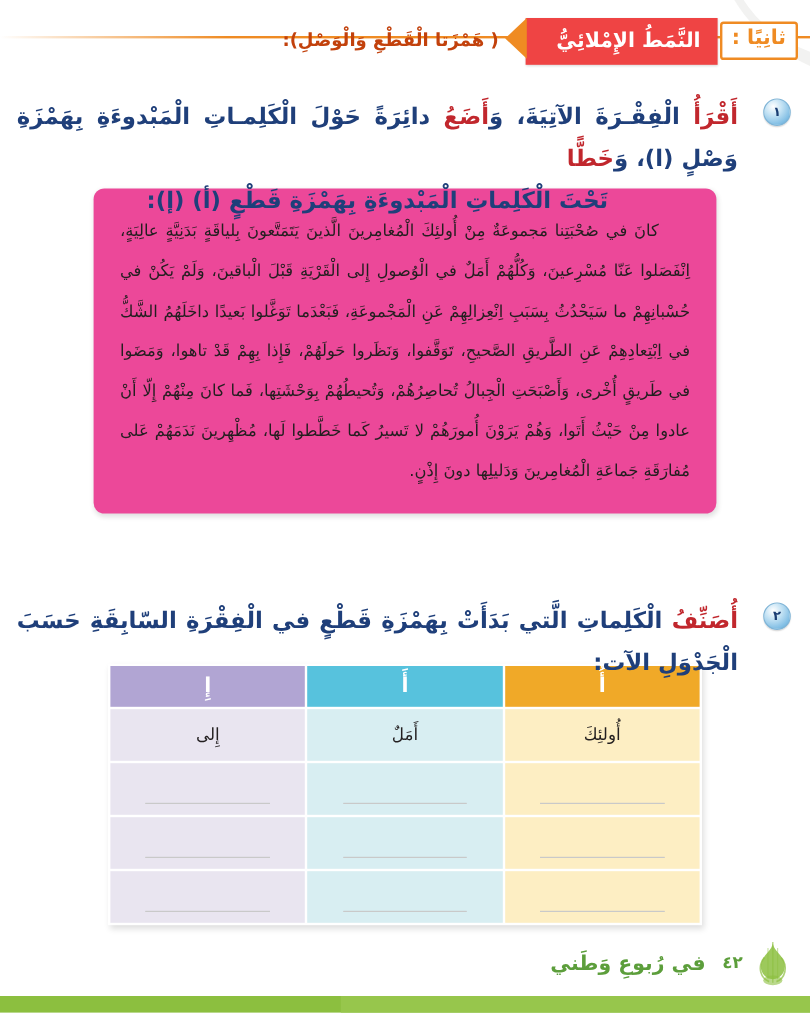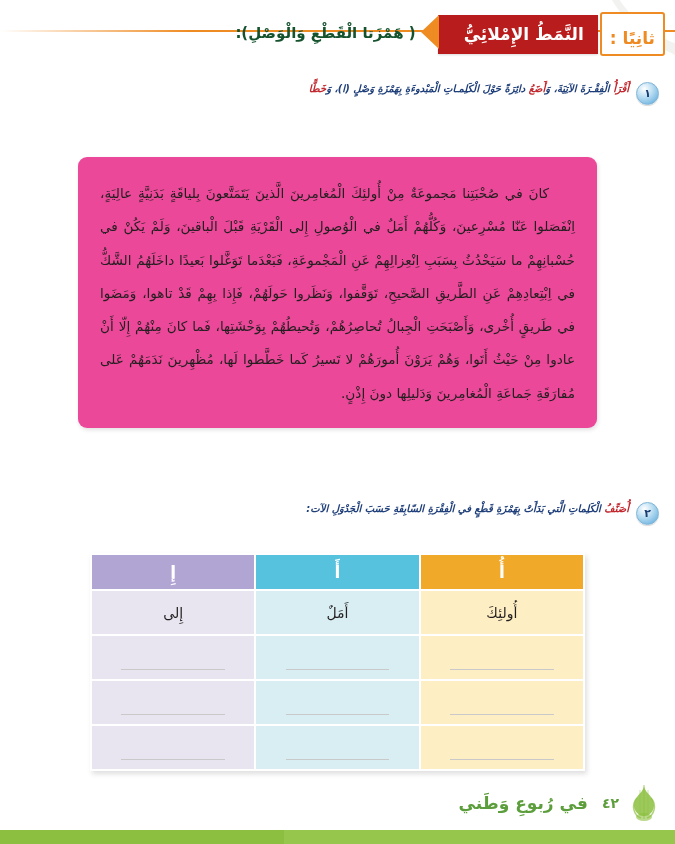--- a/index.html
+++ b/index.html
@@ -53,29 +53,29 @@
     justify-content: flex-start;
   }
   .header-label {
     margin-right: 10px;
     background: #ffffff;
     border: 2px solid #ef8b23;
     border-radius: 3px;
     color: #ef8b23;
     font-size: 17px;
     font-weight: bold;
-    padding: 14px 8px 5px 8px;
+    padding: 2px 8px 5px 8px;
     line-height: 1.25;
     white-space: nowrap;
     position: relative;
     z-index: 4;
   }
   .header-banner {
     position: relative;
-    background: #b91c1c;
+    background: #ef4444;
     color: #ffffff;
     font-size: 17px;
     font-weight: bold;
     height: 39px;
     display: flex;
     align-items: center;
     padding: 0 14px 0 26px;
     margin-right: 2px;
     white-space: nowrap;
     box-shadow: 0 1px 2px rgba(0,0,0,.15);
@@ -84,21 +84,21 @@
     content: "";
     position: absolute;
     left: -17px;
     top: 0;
     width: 0; height: 0;
     border-top: 17px solid transparent;
     border-bottom: 17px solid transparent;
     border-right: 18px solid #ef8b23;
   }
   .header-sub {
-    color: #14532d;
+    color: #c2410c;
     font-size: 15px;
     font-weight: bold;
     margin-right: 22px;
     white-space: nowrap;
     line-height: 1.3;
   }
   .header-underline {
     position: absolute;
     top: 30px;
     right: 0;
@@ -131,28 +131,27 @@
     color: #1a3d72;
     font-size: 11px;
     font-weight: bold;
     display: flex;
     align-items: center;
     justify-content: center;
     margin-top: 2px;
     box-shadow: 0 1px 1px rgba(0,0,0,.15);
   }
   .q-text {
-    margin-right: 7px;
-    font-size: 10px;
+    margin-right: 21px;
+    font-size: 19px;
     line-height: 1.85;
     color: #1f3f7a;
     font-weight: bold;
     text-align: justify;
     flex: 1 1 auto;
-    font-style: italic;
   }
   .q-text .hi { color: #c1272d; }
   .q-line2 {
     display: block;
     text-align: center;
   }
 
   
   .para-card {
     position: absolute;
@@ -286,20 +285,21 @@
 <div class="header">
   <div class="header-label">ثانِيًا :</div>
   <div class="header-banner">النَّمَطُ الإِمْلائِيُّ</div>
   <div class="header-sub">( هَمْزَتا الْقَطْعِ وَالْوَصْلِ):</div>
 </div>
 
 <div class="question q1">
   <div class="q-bullet">١</div>
   <div class="q-text">
     <span class="hi">أَقْرَأُ</span><span> الْفِقْـرَةَ الآتِيَةَ، وَ</span><span class="hi">أَضَعُ</span><span> دائِرَةً حَوْلَ الْكَلِمـاتِ الْمَبْدوءَةِ بِهَمْزَةِ وَصْلٍ (ا)، وَ</span><span class="hi">خَطًّا</span>
+    <span class="q-line2">تَحْتَ الْكَلِماتِ الْمَبْدوءَةِ بِهَمْزَةِ قَطْعٍ (أ) (إ):</span>
   </div>
 </div>
 
 <div class="para-card">
   <p>كانَ في صُحْبَتِنا مَجموعَةٌ مِنْ أُولئِكَ الْمُغامِرينَ الَّذينَ يَتَمَتَّعونَ بِلياقَةٍ بَدَنِيَّةٍ عالِيَةٍ، اِنْفَصَلوا عَنّا مُسْرِعينَ، وَكُلُّهُمْ أَمَلٌ في الْوُصولِ إِلى الْقَرْيَةِ قَبْلَ الْباقينَ، وَلَمْ يَكُنْ في حُسْبانِهِمْ ما سَيَحْدُثُ بِسَبَبِ اِنْعِزالِهِمْ عَنِ الْمَجْموعَةِ، فَبَعْدَما تَوَغَّلوا بَعيدًا داخَلَهُمُ الشَّكُّ في اِبْتِعادِهِمْ عَنِ الطَّريقِ الصَّحيحِ، تَوَقَّفوا، وَنَظَروا حَولَهُمْ، فَإِذا بِهِمْ قَدْ تاهوا، وَمَضَوا في طَريقٍ أُخْرى، وَأَصْبَحَتِ الْجِبالُ تُحاصِرُهُمْ، وَتُحيطُهُمْ بِوَحْشَتِها، فَما كانَ مِنْهُمْ إِلّا أَنْ عادوا مِنْ حَيْثُ أَتَوا، وَهُمْ يَرَوْنَ أُمورَهُمْ لا تَسيرُ كَما خَطَّطوا لَها، مُظْهِرينَ نَدَمَهُمْ عَلى مُفارَقَةِ جَماعَةِ الْمُغامِرينَ وَدَليلِها دونَ إِذْنٍ.</p>
 </div>
 
 <div class="question q2">
   <div class="q-bullet">٢</div>
   <div class="q-text">

